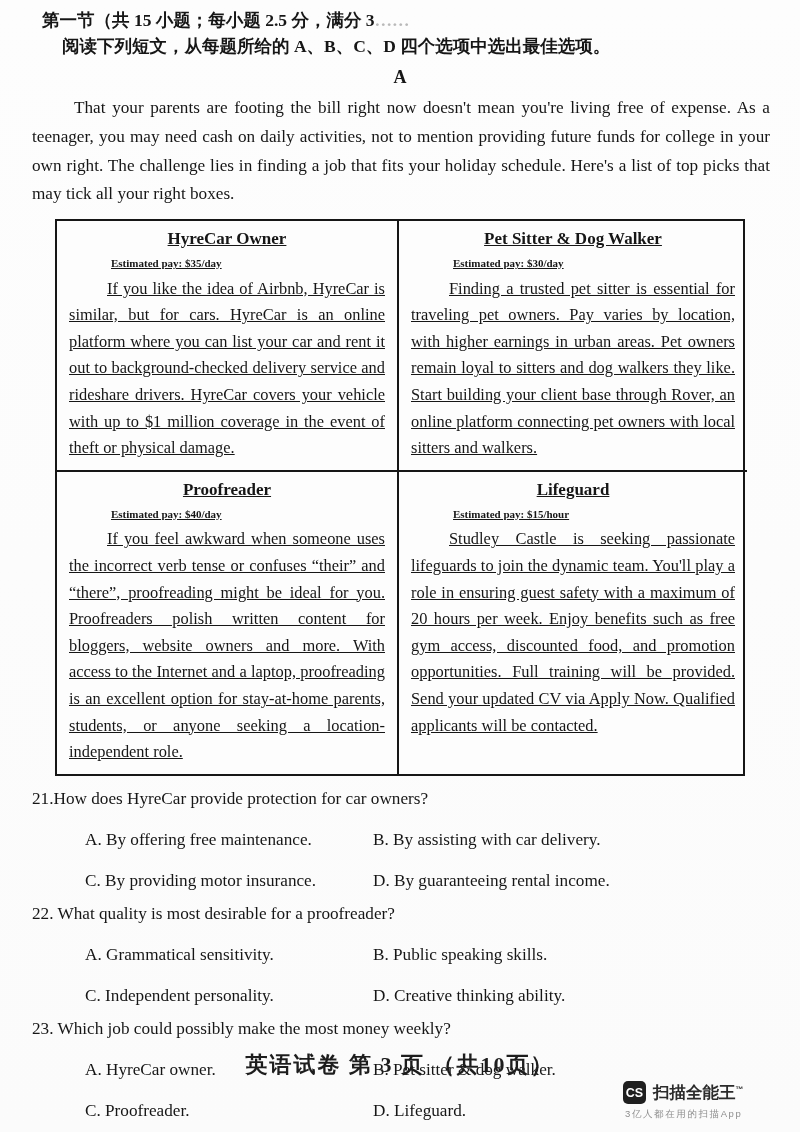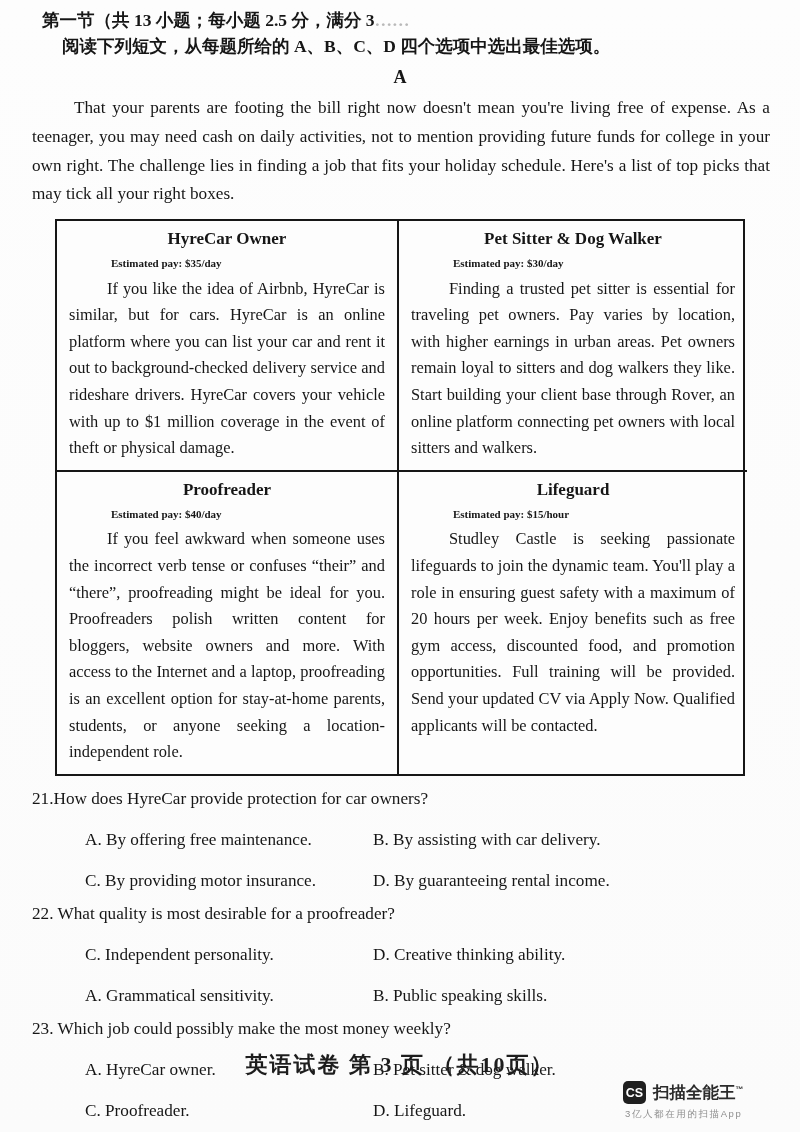--- a/index.html
+++ b/index.html
@@ -50,20 +50,21 @@
     text-indent: 42px;
   }
   
   .jobs-table {
     margin: 10px 0 0 55px;
     width: 690px;
     display: grid;
     grid-template-columns: 342px 348px;
     border: 2px solid #161616;
     background: #fdfdfd;
+    text-decoration: underline;
   }
   .cell {
     padding: 5px 12px 8px 12px;
   }
   .cell.c0 { border-right: 2px solid #161616; border-bottom: 2px solid #161616; }
   .cell.c1 { border-bottom: 2px solid #161616; }
   .cell.c2 { border-right: 2px solid #161616; }
   .cell-title {
     text-align: center;
     font-weight: bold;
@@ -158,21 +159,21 @@
     color: #8d8d8d;
     white-space: nowrap;
   }
 </style>
 </head>
 <body>
 
 <div class="page">
 
   <div class="header">
-    <div class="hline1"><span>第一节（共 13 小题；每小题 2.5 分，满分 3</span><span class="faint">……</span></div>
+    <div class="hline1"><span>第一节（共 15 小题；每小题 2.5 分，满分 3</span><span class="faint">……</span></div>
     <div class="hline2">阅读下列短文，从每题所给的 A、B、C、D 四个选项中选出最佳选项。</div>
   </div>
 
   <div class="section-letter">A</div>
 
   <p class="intro">That your parents are footing the bill right now doesn't mean you're living free of expense. As a teenager, you may need cash on daily activities, not to mention providing future funds for college in your own right. The challenge lies in finding a job that fits your holiday schedule. Here's a list of top picks that may tick all your right boxes.</p>
 
   <div class="jobs-table">
     <div class="cell c0">
       <div class="cell-title">HyreCar Owner</div>
@@ -206,26 +207,26 @@
       </div>
       <div class="opt-row">
         <div class="opt-a">C. By providing motor insurance.</div>
         <div class="opt-b">D. By guaranteeing rental income.</div>
       </div>
     </div>
 
     <div>
       <div class="q-line">22. What quality is most desirable for a proofreader?</div>
       <div class="opt-row">
+        <div class="opt-a">A. Grammatical sensitivity.</div>
+        <div class="opt-b">B. Public speaking skills.</div>
+      </div>
+      <div class="opt-row">
         <div class="opt-a">C. Independent personality.</div>
         <div class="opt-b">D. Creative thinking ability.</div>
-      </div>
-      <div class="opt-row">
-        <div class="opt-a">A. Grammatical sensitivity.</div>
-        <div class="opt-b">B. Public speaking skills.</div>
       </div>
     </div>
 
     <div>
       <div class="q-line">23. Which job could possibly make the most money weekly?</div>
       <div class="opt-row">
         <div class="opt-a">A. HyreCar owner.</div>
         <div class="opt-b">B. Pet sitter &amp; dog walker.</div>
       </div>
       <div class="opt-row">

